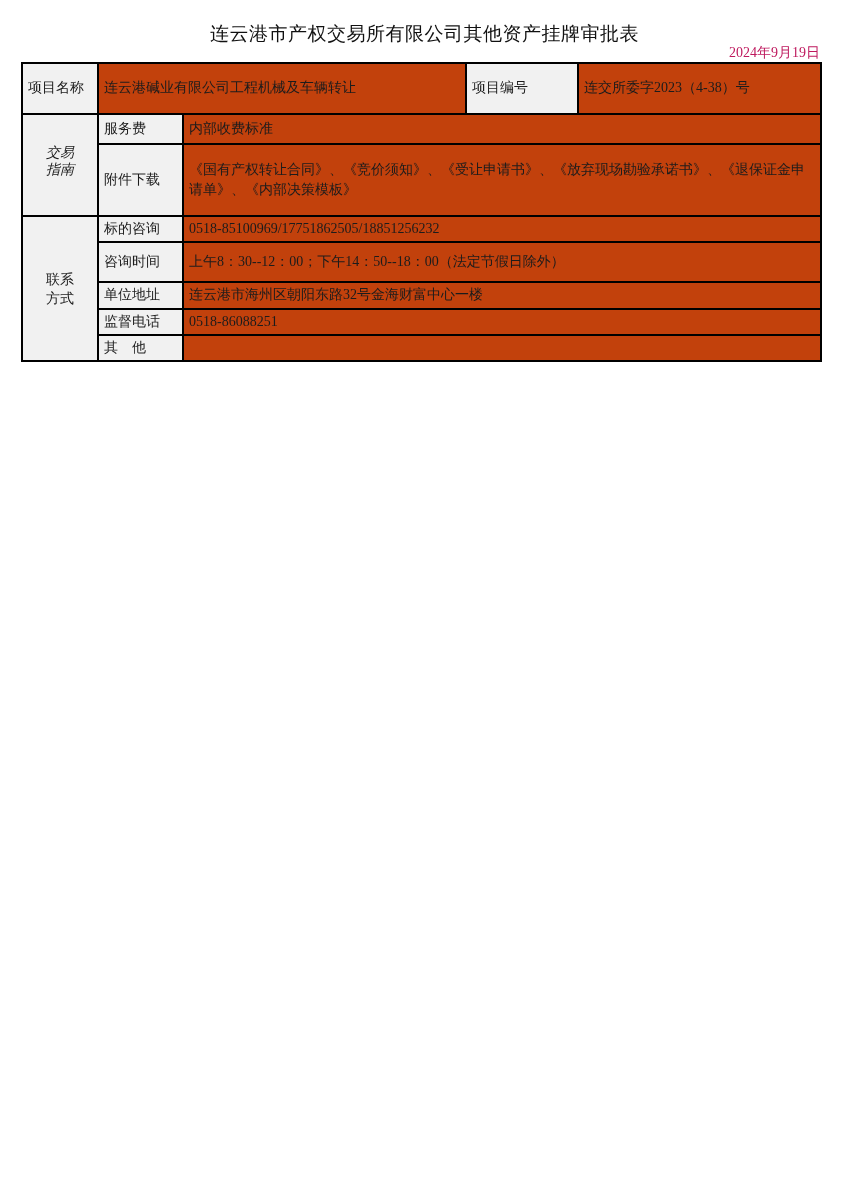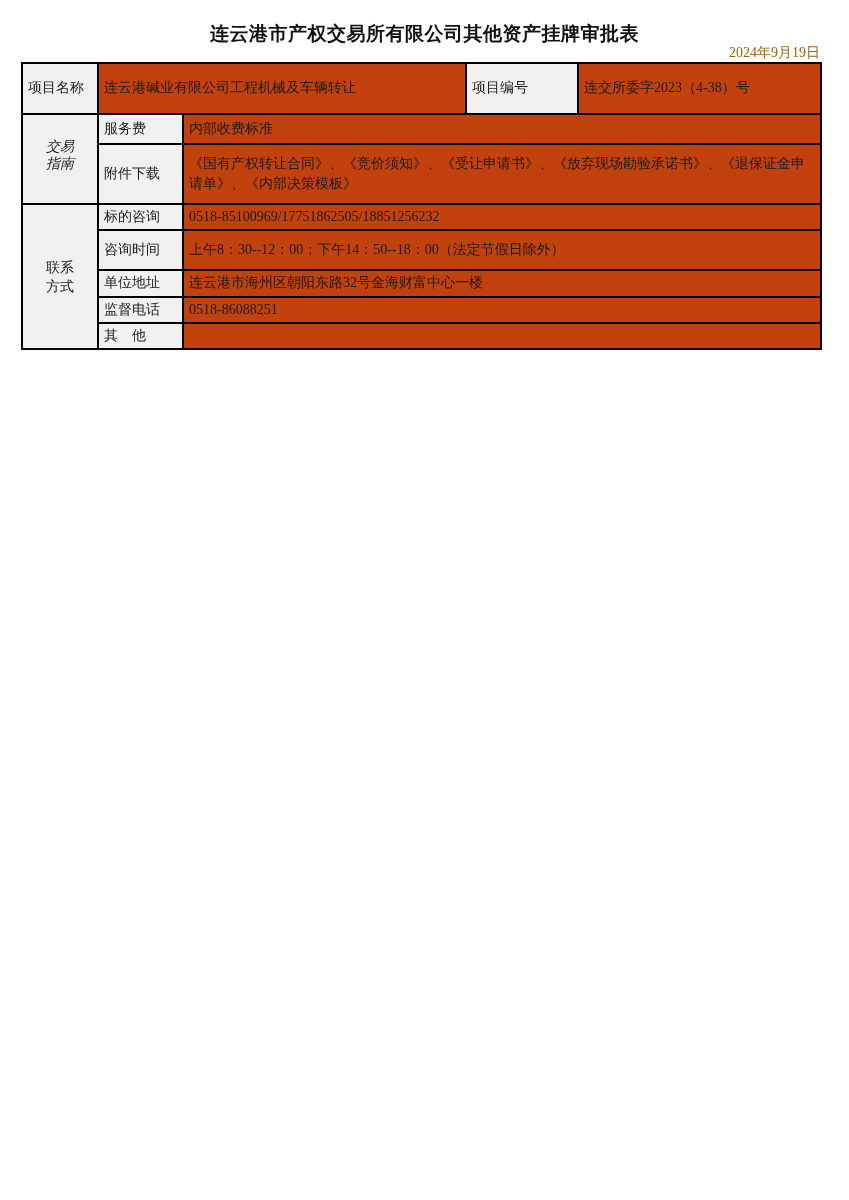--- a/index.html
+++ b/index.html
@@ -7,29 +7,29 @@
     width:849px;height:1200px;
     background:#ffffff;
     font-family:"Liberation Serif","DejaVu Serif",serif;
     color:#1c1c1c;
     position:relative;
     overflow:hidden;
   }
   .doc-title{
     position:absolute;top:21px;left:0;width:849px;
     text-align:center;
-    font-size:19px;font-weight:bold;
+    font-size:19px;font-weight:normal;
     letter-spacing:0.5px;
     color:#111;
   }
   .doc-date{
     position:absolute;top:44px;left:22px;width:798px;
     text-align:right;
     font-size:14px;
-    color:#a16207;
+    color:#be185d;
   }
   table.approval{
     position:absolute;left:21px;top:62px;
     border-collapse:collapse;
     table-layout:fixed;
     width:799px;
     padding-left:47px;
   }
   table.approval td{
     border:2px solid #000;
@@ -81,21 +81,21 @@
   <tr style="height:30px">
     <td class="hdr grp grp-clip" rowspan="2">
       <div class="clip-inner">
         <span class="grp-line">交易</span>
         <span class="grp-line">指南</span>
       </div>
     </td>
     <td class="hdr">服务费</td>
     <td class="val" colspan="3">内部收费标准</td>
   </tr>
-  <tr style="height:60px">
+  <tr style="height:72px">
     <td class="hdr">附件下载</td>
     <td class="val" colspan="3">《国有产权转让合同》、《竞价须知》、《受让申请书》、《放弃现场勘验承诺书》、《退保证金申请单》、《内部决策模板》</td>
   </tr>
 
   <tr style="height:25px">
     <td class="hdr grp" rowspan="5">
       <span class="grp-line">联系</span>
       <span class="grp-line">方式</span>
     </td>
     <td class="hdr">标的咨询</td>

